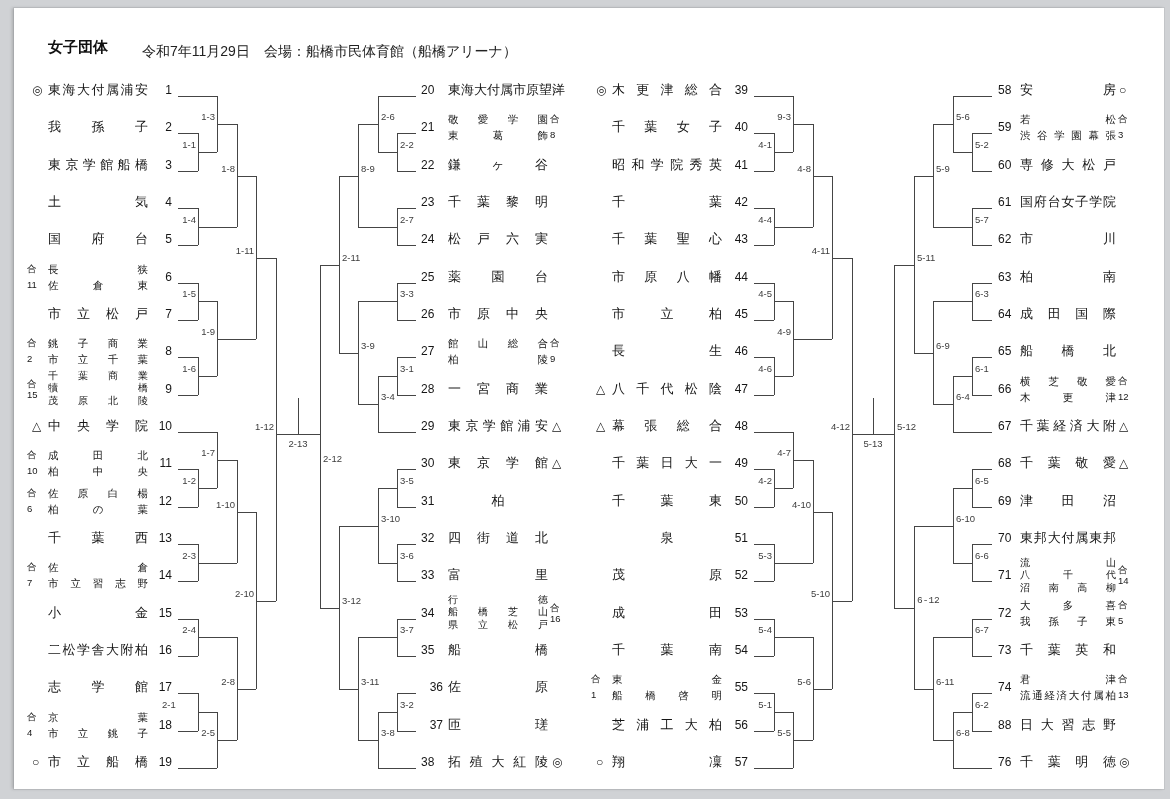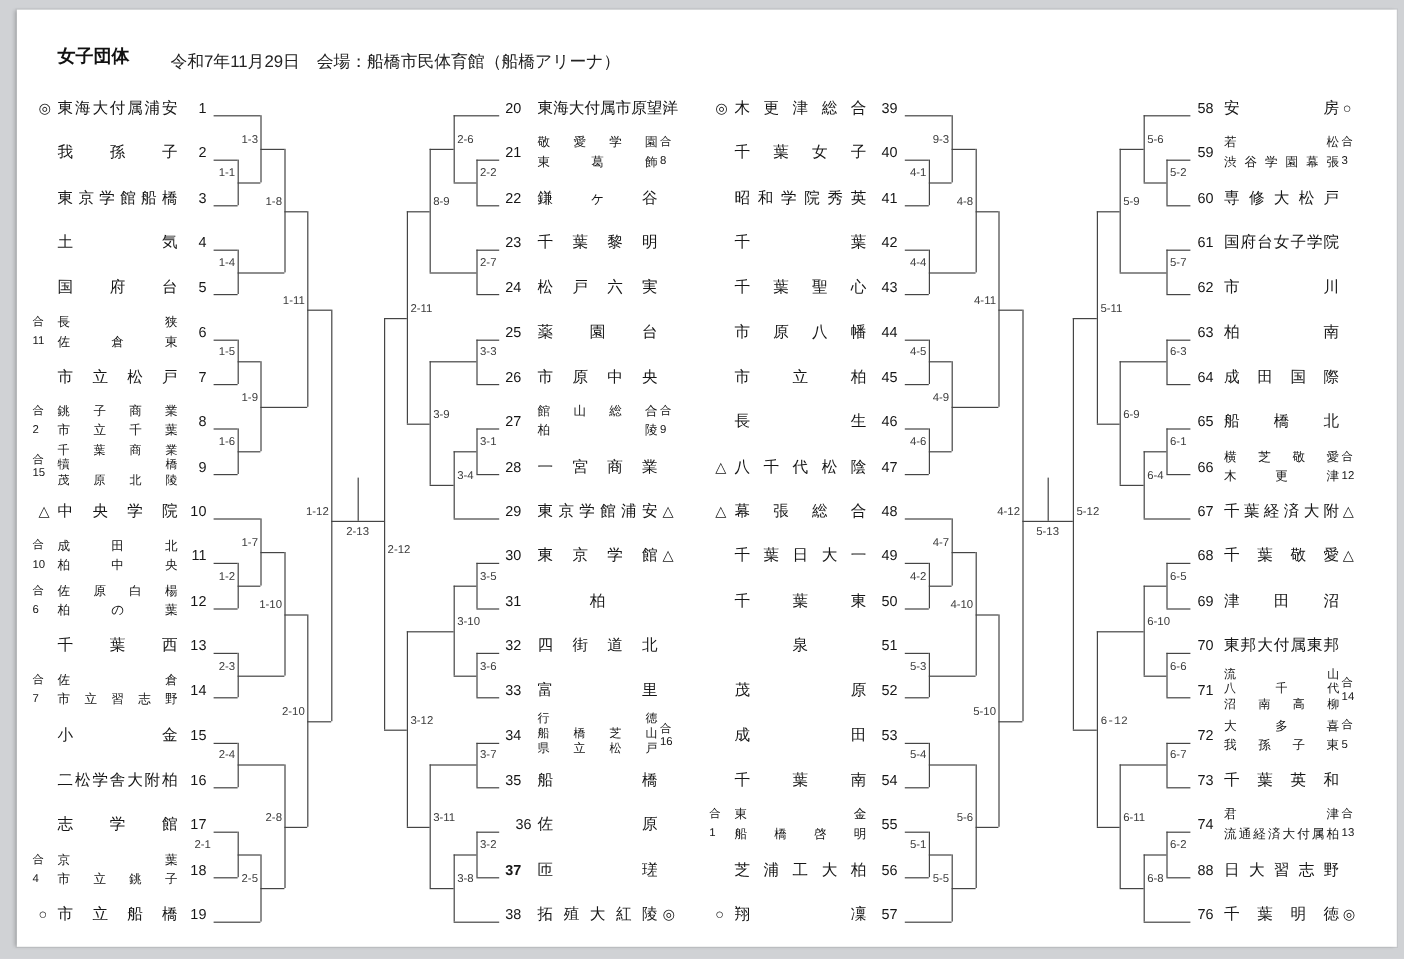--- a/index.html
+++ b/index.html
@@ -370,21 +370,21 @@
       <div class="num" style="left: 421px; top: 641.95px; width: 22px; text-align: left;">35</div>
       <div class="tname" style="left: 448px; top: 640.95px; width: 100px;">
         <span>船</span>
         <span>橋</span>
       </div>
       <div class="num" style="left: 421px; top: 679.28px; width: 22px; text-align: right;">36</div>
       <div class="tname" style="left: 448px; top: 678.28px; width: 100px;">
         <span>佐</span>
         <span>原</span>
       </div>
-      <div class="num" style="left: 421px; top: 716.61px; width: 22px; text-align: left; font-weight: bold;">37</div>
+      <div class="num" style="left: 421px; top: 716.61px; width: 22px; text-align: right;">37</div>
       <div class="tname" style="left: 448px; top: 715.61px; width: 100px;">
         <span>匝</span>
         <span>瑳</span>
       </div>
       <div class="num" style="left: 421px; top: 753.94px; width: 22px; text-align: left;">38</div>
       <div class="tname" style="left: 448px; top: 752.94px; width: 100px;">
         <span>拓</span>
         <span>殖</span>
         <span>大</span>
         <span>紅</span>

